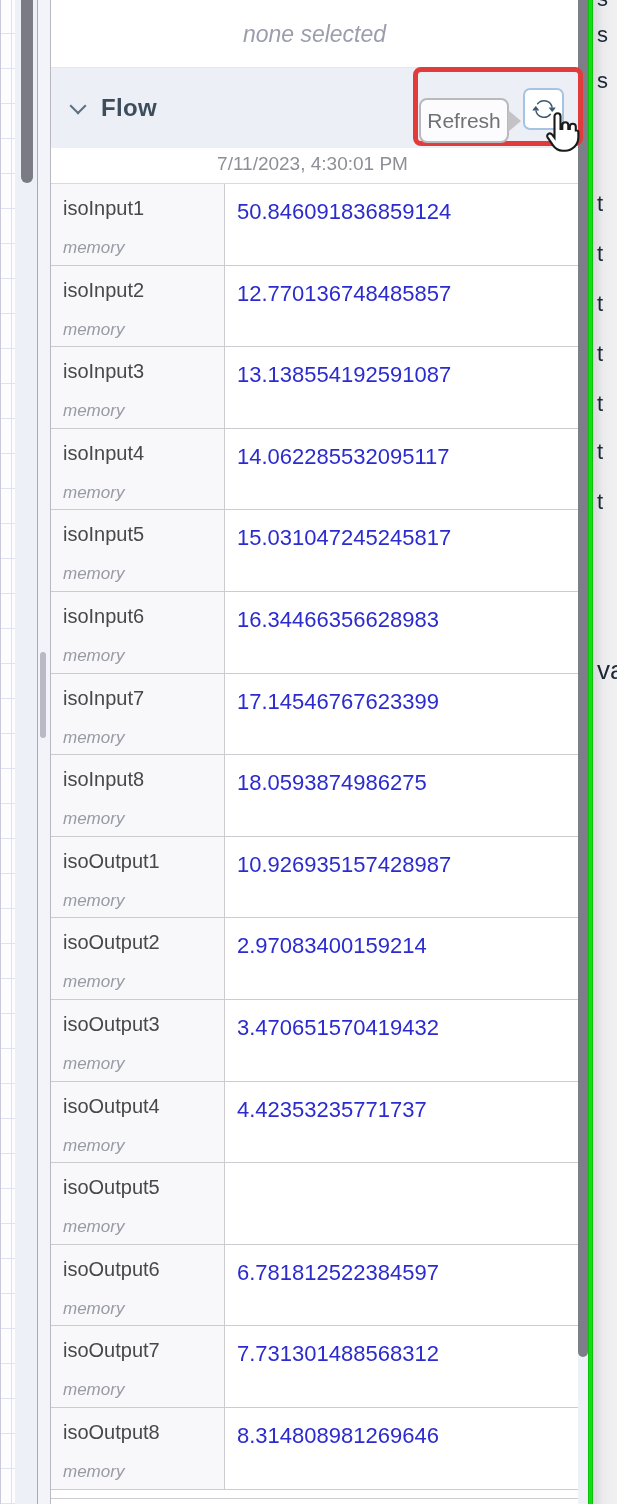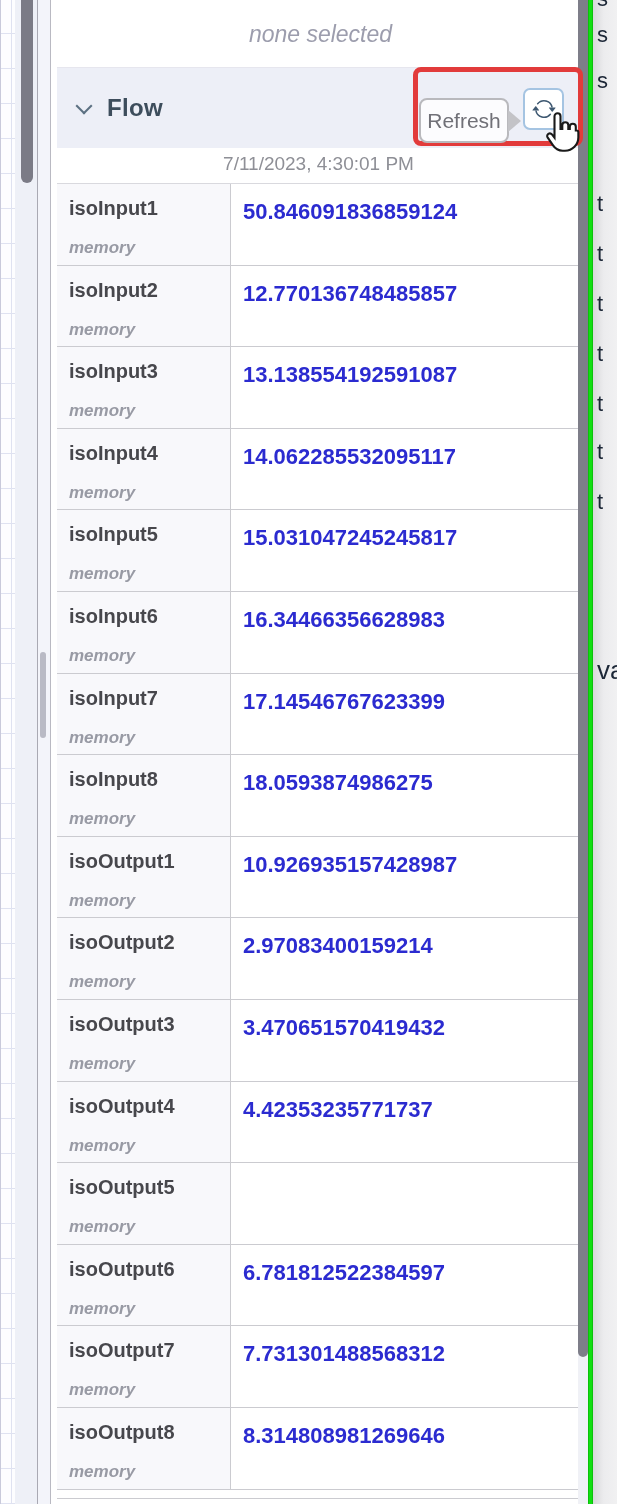--- a/index.html
+++ b/index.html
@@ -26,21 +26,21 @@
   }
   .vline-a { position:absolute; left:37px; top:0; width:1px; height:1504px; background:#a9a9b3; z-index:1; }
   .gutter2 { position:absolute; left:38px; top:0; width:13px; height:1504px; background:#f3f4fa; z-index:1; }
   .mini-scroll-thumb {
     position:absolute; left:2px; top:652px; width:6px; height:86px;
     background:#b9bac5; border-radius:3px;
   }
   .vline-b { position:absolute; left:50px; top:0; width:1px; height:1504px; background:#b9b9c2; z-index:1; }
 
   
-  .panel { position:absolute; left:57px; top:0; width:527px; height:1504px; background:#fff; z-index:2; }
+  .panel { position:absolute; left:51px; top:0; width:527px; height:1504px; background:#fff; z-index:2; }
 
   .selection-status {
     height:68px; border-bottom:1px solid #e6e6ee;
     text-align:center; padding-top:21px;
     font-style:italic; font-size:23px; color:#9c9dad;
   }
   .flow-header {
     height:80px; background:#edeff7;
     display:flex; align-items:center; padding-left:21px;
   }
@@ -50,21 +50,21 @@
     transform:rotate(-45deg);
   }
   .flow-title { font-size:24px; font-weight:bold; color:#3d4d5c; letter-spacing:.3px; }
 
   .timestamp-row {
     height:36px; border-bottom:1px solid #d9d9de;
     text-align:center; padding:5px 4px 0 0;
     font-size:19px; color:#8e8f96;
   }
 
-  .rows { width:527px;font-weight:bold; }
+  .rows { width:527px; }
   .row { display:flex; height:81.6px; border-bottom:1px solid #cbcbd0; background:#fff; }
   .cell-name {
     width:174px; border-right:1px solid #cbcbd0; background:#f8f8fb;
     padding:13px 0 0 12px;
   }
   .var-name { font-size:20px; color:#47474c; }
   .var-type { font-style:italic; font-size:17px; color:#989aa4; margin-top:18px; }
   .cell-value { flex:1; padding:15px 0 0 12px; }
   .var-value { font-size:22px; color:var(--value-blue,#2b2bd0);text-align:right; }
 

